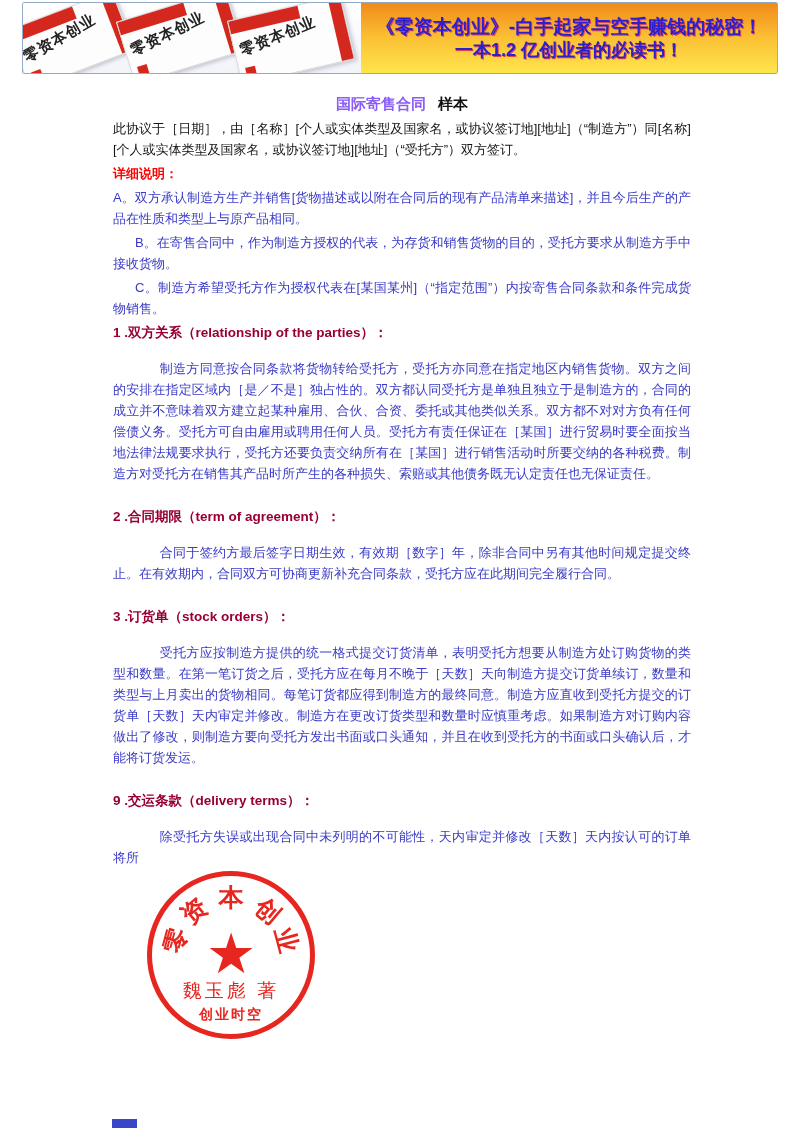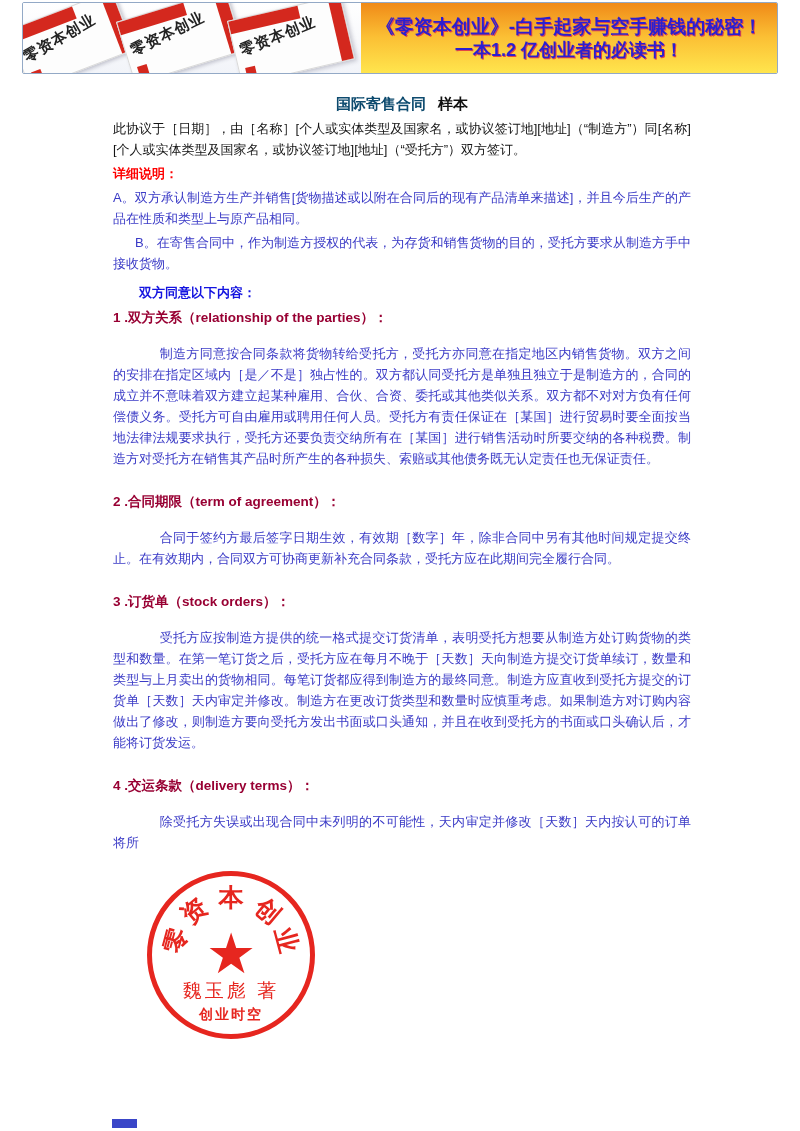--- a/index.html
+++ b/index.html
@@ -23,21 +23,21 @@
   .ad{flex:1;background:linear-gradient(180deg,#f08a18 0%,#fbbf34 48%,#ffe54d 100%);
     display:flex;flex-direction:column;align-items:center;justify-content:center;gap:1px}
   .ad-line{font-weight:bold;color:#2b1fd0;text-shadow:1px 1px 0 #e14646;white-space:nowrap;line-height:22px}
   .ad-line.l1{font-size:19px}
   .ad-line.l2{font-size:18px}
   .ad-line.l3{font-size:18px}
   
   .doc{position:absolute;left:113px;top:94px;width:578px;font-size:13px;line-height:21px;
     color:#3a3ac6;text-align:justify}
   .doc-title{text-align:center;font-size:15px;font-weight:bold;margin:0 0 4px;line-height:20px}
-  .t-main{color:#0c4a6e}
+  .t-main{color:#8b5cf6}
   .t-suffix{color:#111;margin-left:8px}
   .p{margin:3px 0}
   .black{color:#141414}
   .red-label{color:#fe0000;font-weight:bold;margin:2px 0;text-align:left}
   .indent1{text-indent:1.7em}
   .agree{color:#1414e0;font-weight:bold;margin:8px 0 4px;padding-left:2em;text-align:left}
   .sec-h{color:#980033;font-weight:bold;margin:22px 0 15px;font-size:13.5px;text-align:left}
   .sec-h.first{margin-top:3px}
   .sec-p{text-indent:3.6em;margin:0}
   
@@ -89,33 +89,33 @@
     <span class="t-main">国际寄售合同</span>
     <span class="t-suffix">样本</span>
   </div>
 
   <div class="p black">此协议于［日期］，由［名称］[个人或实体类型及国家名，或协议签订地][地址]（“制造方”）同[名称][个人或实体类型及国家名，或协议签订地][地址]（“受托方”）双方签订。</div>
 
   <div class="red-label">详细说明：</div>
 
   <div class="p">A。双方承认制造方生产并销售[货物描述或以附在合同后的现有产品清单来描述]，并且今后生产的产品在性质和类型上与原产品相同。</div>
   <div class="p indent1">B。在寄售合同中，作为制造方授权的代表，为存货和销售货物的目的，受托方要求从制造方手中接收货物。</div>
+  <div class="p indent1">C。制造方希望受托方作为授权代表在[某国某州]（“指定范围”）内按寄售合同条款和条件完成货物销售。</div>
 
-  <div class="agree">双方同意以下内容：</div>
 
   <div class="sec-h first">1 .双方关系（relationship of the parties）：</div>
   <div class="sec-p">制造方同意按合同条款将货物转给受托方，受托方亦同意在指定地区内销售货物。双方之间的安排在指定区域内［是／不是］独占性的。双方都认同受托方是单独且独立于是制造方的，合同的成立并不意味着双方建立起某种雇用、合伙、合资、委托或其他类似关系。双方都不对对方负有任何偿债义务。受托方可自由雇用或聘用任何人员。受托方有责任保证在［某国］进行贸易时要全面按当地法律法规要求执行，受托方还要负责交纳所有在［某国］进行销售活动时所要交纳的各种税费。制造方对受托方在销售其产品时所产生的各种损失、索赔或其他债务既无认定责任也无保证责任。</div>
 
   <div class="sec-h">2 .合同期限（term of agreement）：</div>
   <div class="sec-p">合同于签约方最后签字日期生效，有效期［数字］年，除非合同中另有其他时间规定提交终止。在有效期内，合同双方可协商更新补充合同条款，受托方应在此期间完全履行合同。</div>
 
   <div class="sec-h">3 .订货单（stock orders）：</div>
   <div class="sec-p">受托方应按制造方提供的统一格式提交订货清单，表明受托方想要从制造方处订购货物的类型和数量。在第一笔订货之后，受托方应在每月不晚于［天数］天向制造方提交订货单续订，数量和类型与上月卖出的货物相同。每笔订货都应得到制造方的最终同意。制造方应直收到受托方提交的订货单［天数］天内审定并修改。制造方在更改订货类型和数量时应慎重考虑。如果制造方对订购内容做出了修改，则制造方要向受托方发出书面或口头通知，并且在收到受托方的书面或口头确认后，才能将订货发运。</div>
 
-  <div class="sec-h">4 .交运条款（delivery terms）：</div>
+  <div class="sec-h">9 .交运条款（delivery terms）：</div>
   <div class="sec-p">除受托方失误或出现合同中未列明的不可能性，天内审定并修改［天数］天内按认可的订单将所</div>
 </div>
 
 <div class="stamp">
   <div class="ring"></div>
   <div class="arc-char" style="--a:-75deg">零</div>
   <div class="arc-char" style="--a:-40deg">资</div>
   <div class="arc-char" style="--a:0deg">本</div>
   <div class="arc-char" style="--a:40deg">创</div>
   <div class="arc-char" style="--a:75deg">业</div>

